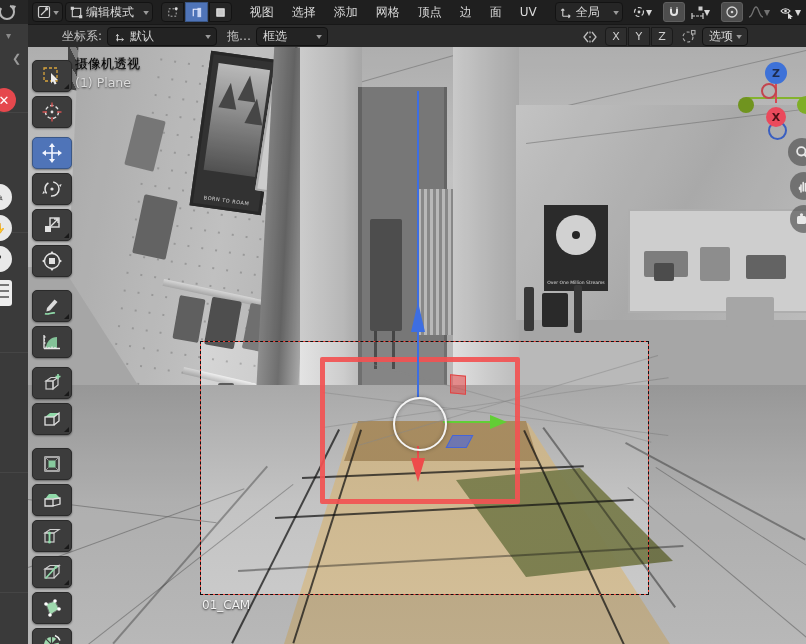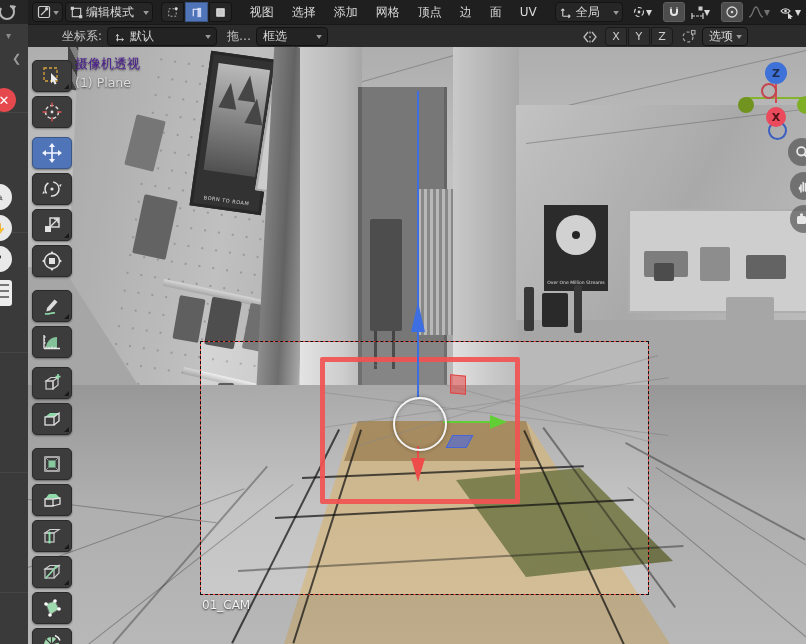--- a/index.html
+++ b/index.html
@@ -131,21 +131,21 @@
   .xline{left:389px;top:399px;width:1.8px;height:14px;background:#ee4b4b;}
   .xarrow{left:383px;top:411px;width:0;height:0;border-left:7px solid transparent;border-right:7px solid transparent;border-top:24px solid #ee4b4b;}
   .gcircle{position:absolute;left:365px;top:350px;width:50px;height:50px;border:2.5px solid #f4f4f4;border-radius:50%;
            box-shadow:0 0 4px rgba(0,0,0,.35), inset 0 0 4px rgba(0,0,0,.25);}
   .planeR{position:absolute;left:422px;top:328px;width:14px;height:17px;background:rgba(232,70,70,.55);
           border:1.5px solid #e04545;transform:skewY(6deg);}
   .planeB{position:absolute;left:421px;top:388px;width:19px;height:11px;background:rgba(73,105,228,.6);
           border:1.5px solid #4565d8;transform:skewX(-28deg);}
 
   
-  .viewlabel{position:absolute;left:47px;top:8px;color:#4c1d95;font-size:13px;text-shadow:0 1px 2px rgba(0,0,0,.65);}
+  .viewlabel{position:absolute;left:47px;top:8px;color:#000000;font-size:13px;text-shadow:0 1px 2px rgba(0,0,0,.65);}
   .objlabel{position:absolute;left:47px;top:28px;color:#dcdcdc;font-size:12.5px;text-shadow:0 1px 2px rgba(0,0,0,.65);}
 
   
   .ngz{position:absolute;left:700px;top:8px;width:78px;height:90px;}
   .ngz .line{position:absolute;}
   .ball{position:absolute;border-radius:50%;display:flex;align-items:center;justify-content:center;
         font-size:11px;font-weight:bold;color:#1d2b4e;}
   .ring{position:absolute;border-radius:50%;background:transparent;}
 
   

